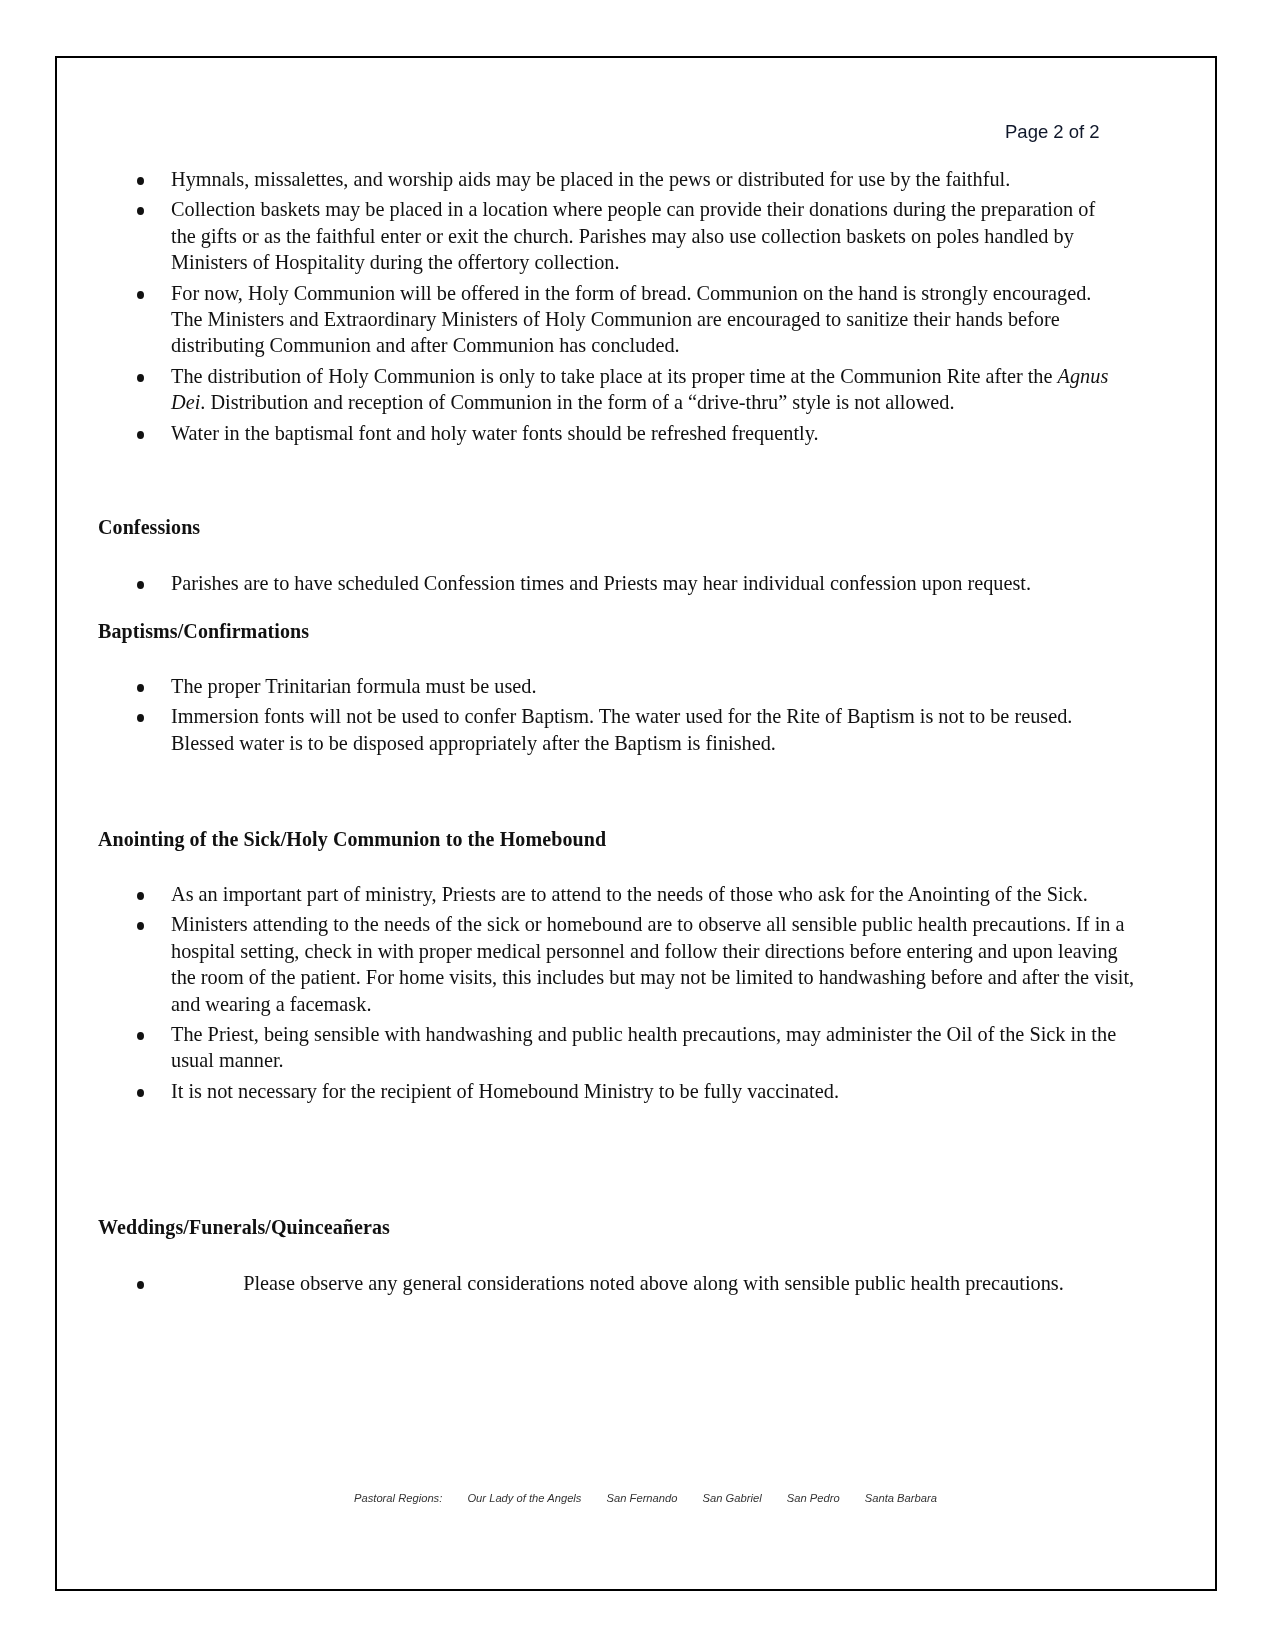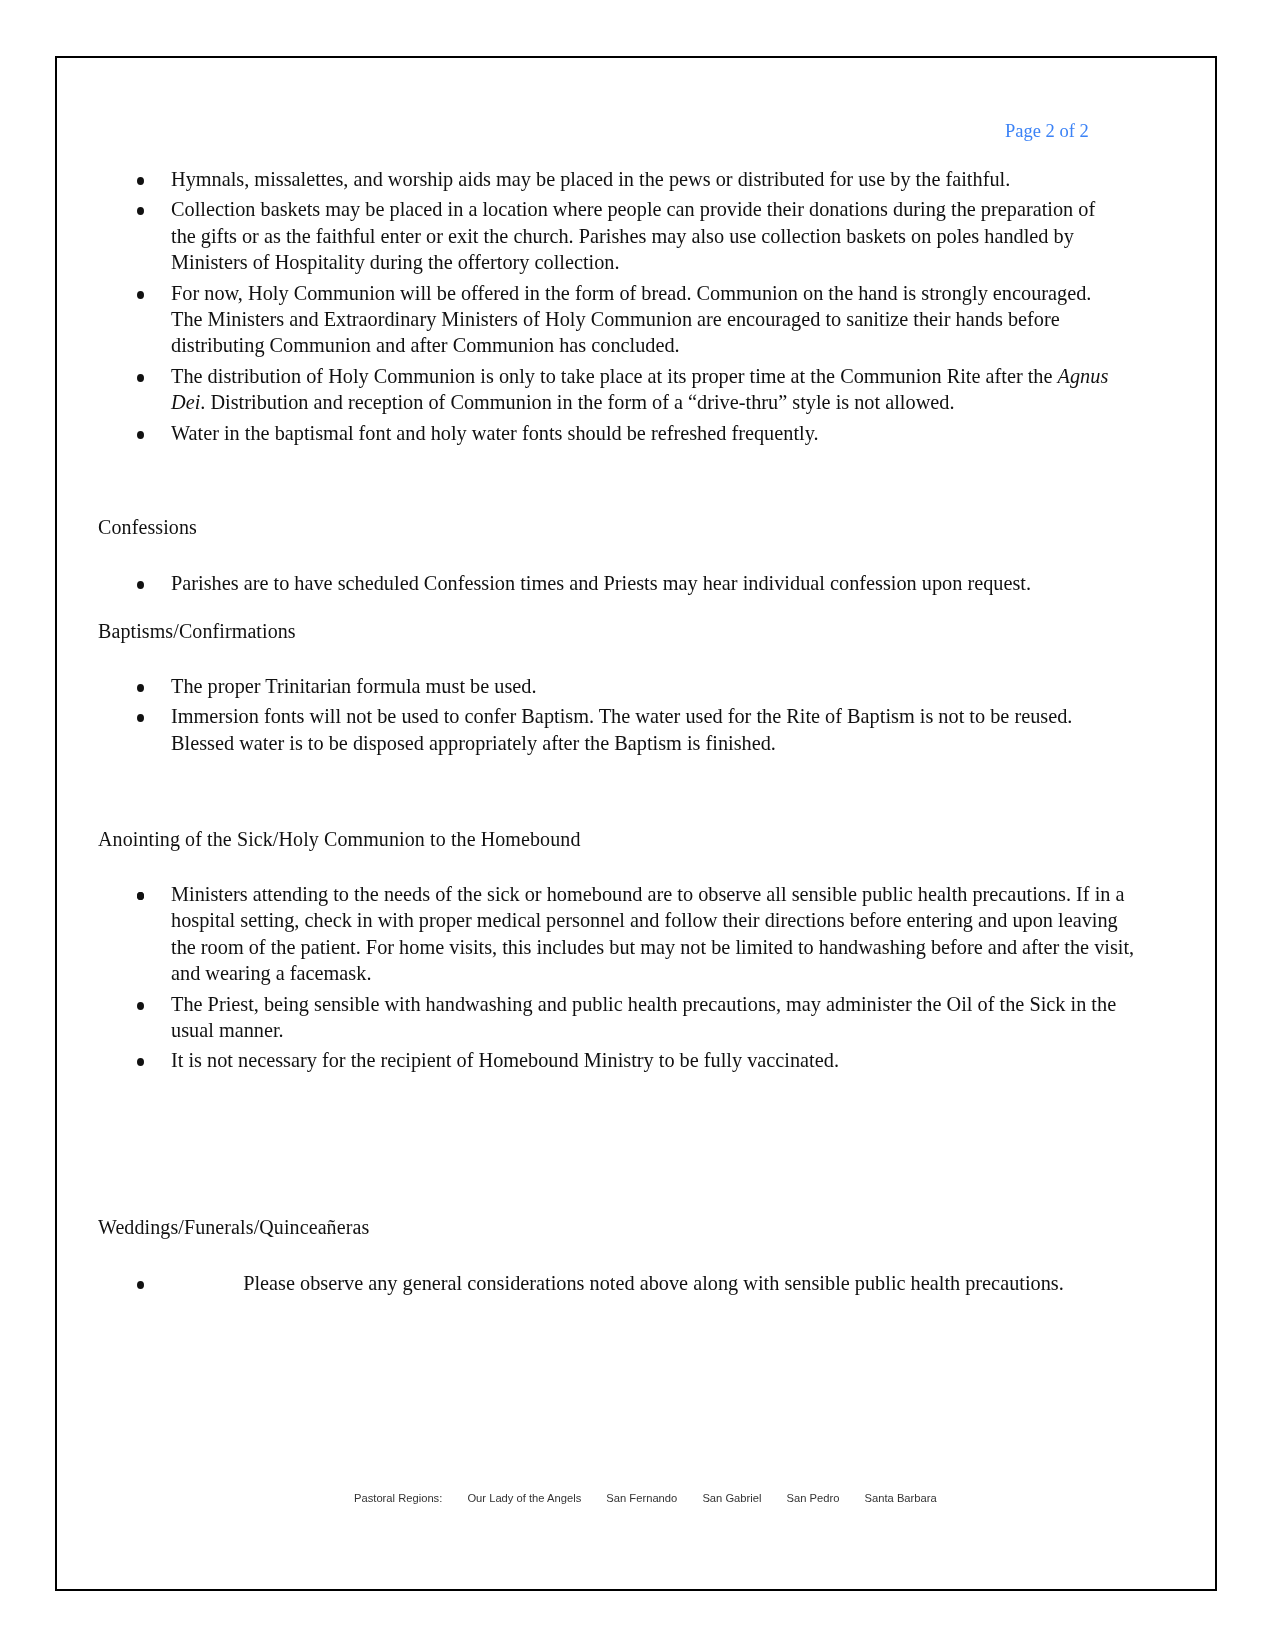--- a/index.html
+++ b/index.html
@@ -12,37 +12,37 @@
   }
   .doc {
     position: absolute; left: 100px; top: 0; width: 1080px;
     font-family: "Liberation Serif", "DejaVu Serif", serif;
     color: #111;
     font-size: 20.3px;
     line-height: 26.4px;
   }
   .page-num {
     position: absolute; top: 121px; left: 1005px;
-    font-family: Liberation Serif, serif;
-    font-size: 18.5px; color: #3b82f6; white-space: nowrap;
+    font-family: Liberation Sans, sans-serif;
+    font-size: 18.5px; color: #0f172a; white-space: nowrap;
   }
   ul.blist { list-style: none; margin: 0; padding: 0; }
   ul.blist li { position: relative; padding-left: 67px; margin: 4px; }
   ul.blist li .bullet {
     position: absolute; left: 33px; top: 11px;
     width: 7px; height: 8px; border-radius: 50%; background: #111;
   }
   .section-heading {
-    font-weight: normal; font-size: 20px; letter-spacing: 0.1px;
+    font-weight: bold; font-size: 20px; letter-spacing: 0.1px;
     margin: 0;
   }
   .footer {
     position: absolute; top: 1492px; left: 354px;
     font-family: "Liberation Sans", sans-serif;
-    font-size: 11.2px; color: #333; white-space: nowrap;
+    font-size: 11.2px; color: #333; white-space: nowrap; font-style: italic;
   }
   .footer span { margin-right: 22px; }
   em { font-style: italic; }
 </style>
 </head>
 <body>
 
 <div class="page-frame"></div>
 
 <div class="page-num">Page 2 of 2</div>
@@ -63,21 +63,21 @@
   </ul>
 
   <h3 class="section-heading" style="position:absolute; top:618px; left:-2px;">Baptisms/Confirmations</h3>
   <ul class="blist" style="position:absolute; top:669px; left:0; width:1040px;">
     <li><span class="bullet"></span><span>The proper Trinitarian formula must be used.</span></li>
     <li><span class="bullet"></span><span>Immersion fonts will not be used to confer Baptism. The water used for the Rite of Baptism is not to be reused. Blessed water is to be disposed appropriately after the Baptism is finished.</span></li>
   </ul>
 
   <h3 class="section-heading" style="position:absolute; top:826px; left:-2px;">Anointing of the Sick/Holy Communion to the Homebound</h3>
   <ul class="blist" style="position:absolute; top:877px; left:0; width:1040px;">
-    <li><span class="bullet"></span></li>
+    <li><span class="bullet"></span><span>As an important part of ministry, Priests are to attend to the needs of those who ask for the Anointing of the Sick.</span></li>
     <li><span class="bullet"></span><span>Ministers attending to the needs of the sick or homebound are to observe all sensible public health precautions. If in a hospital setting, check in with proper medical personnel and follow their directions before entering and upon leaving the room of the patient. For home visits, this includes but may not be limited to handwashing before and after the visit, and wearing a facemask.</span></li>
     <li><span class="bullet"></span><span>The Priest, being sensible with handwashing and public health precautions, may administer the Oil of the Sick in the usual manner.</span></li>
     <li><span class="bullet"></span><span>It is not necessary for the recipient of Homebound Ministry to be fully vaccinated.</span></li>
   </ul>
 
   <h3 class="section-heading" style="position:absolute; top:1214px; left:-2px;text-align:right;">Weddings/Funerals/Quinceañeras</h3>
   <ul class="blist" style="position:absolute; top:1266px; left:0; width:1040px;text-align:center;">
     <li><span class="bullet"></span><span>Please observe any general considerations noted above along with sensible public health precautions.</span></li>
   </ul>
 </div>

